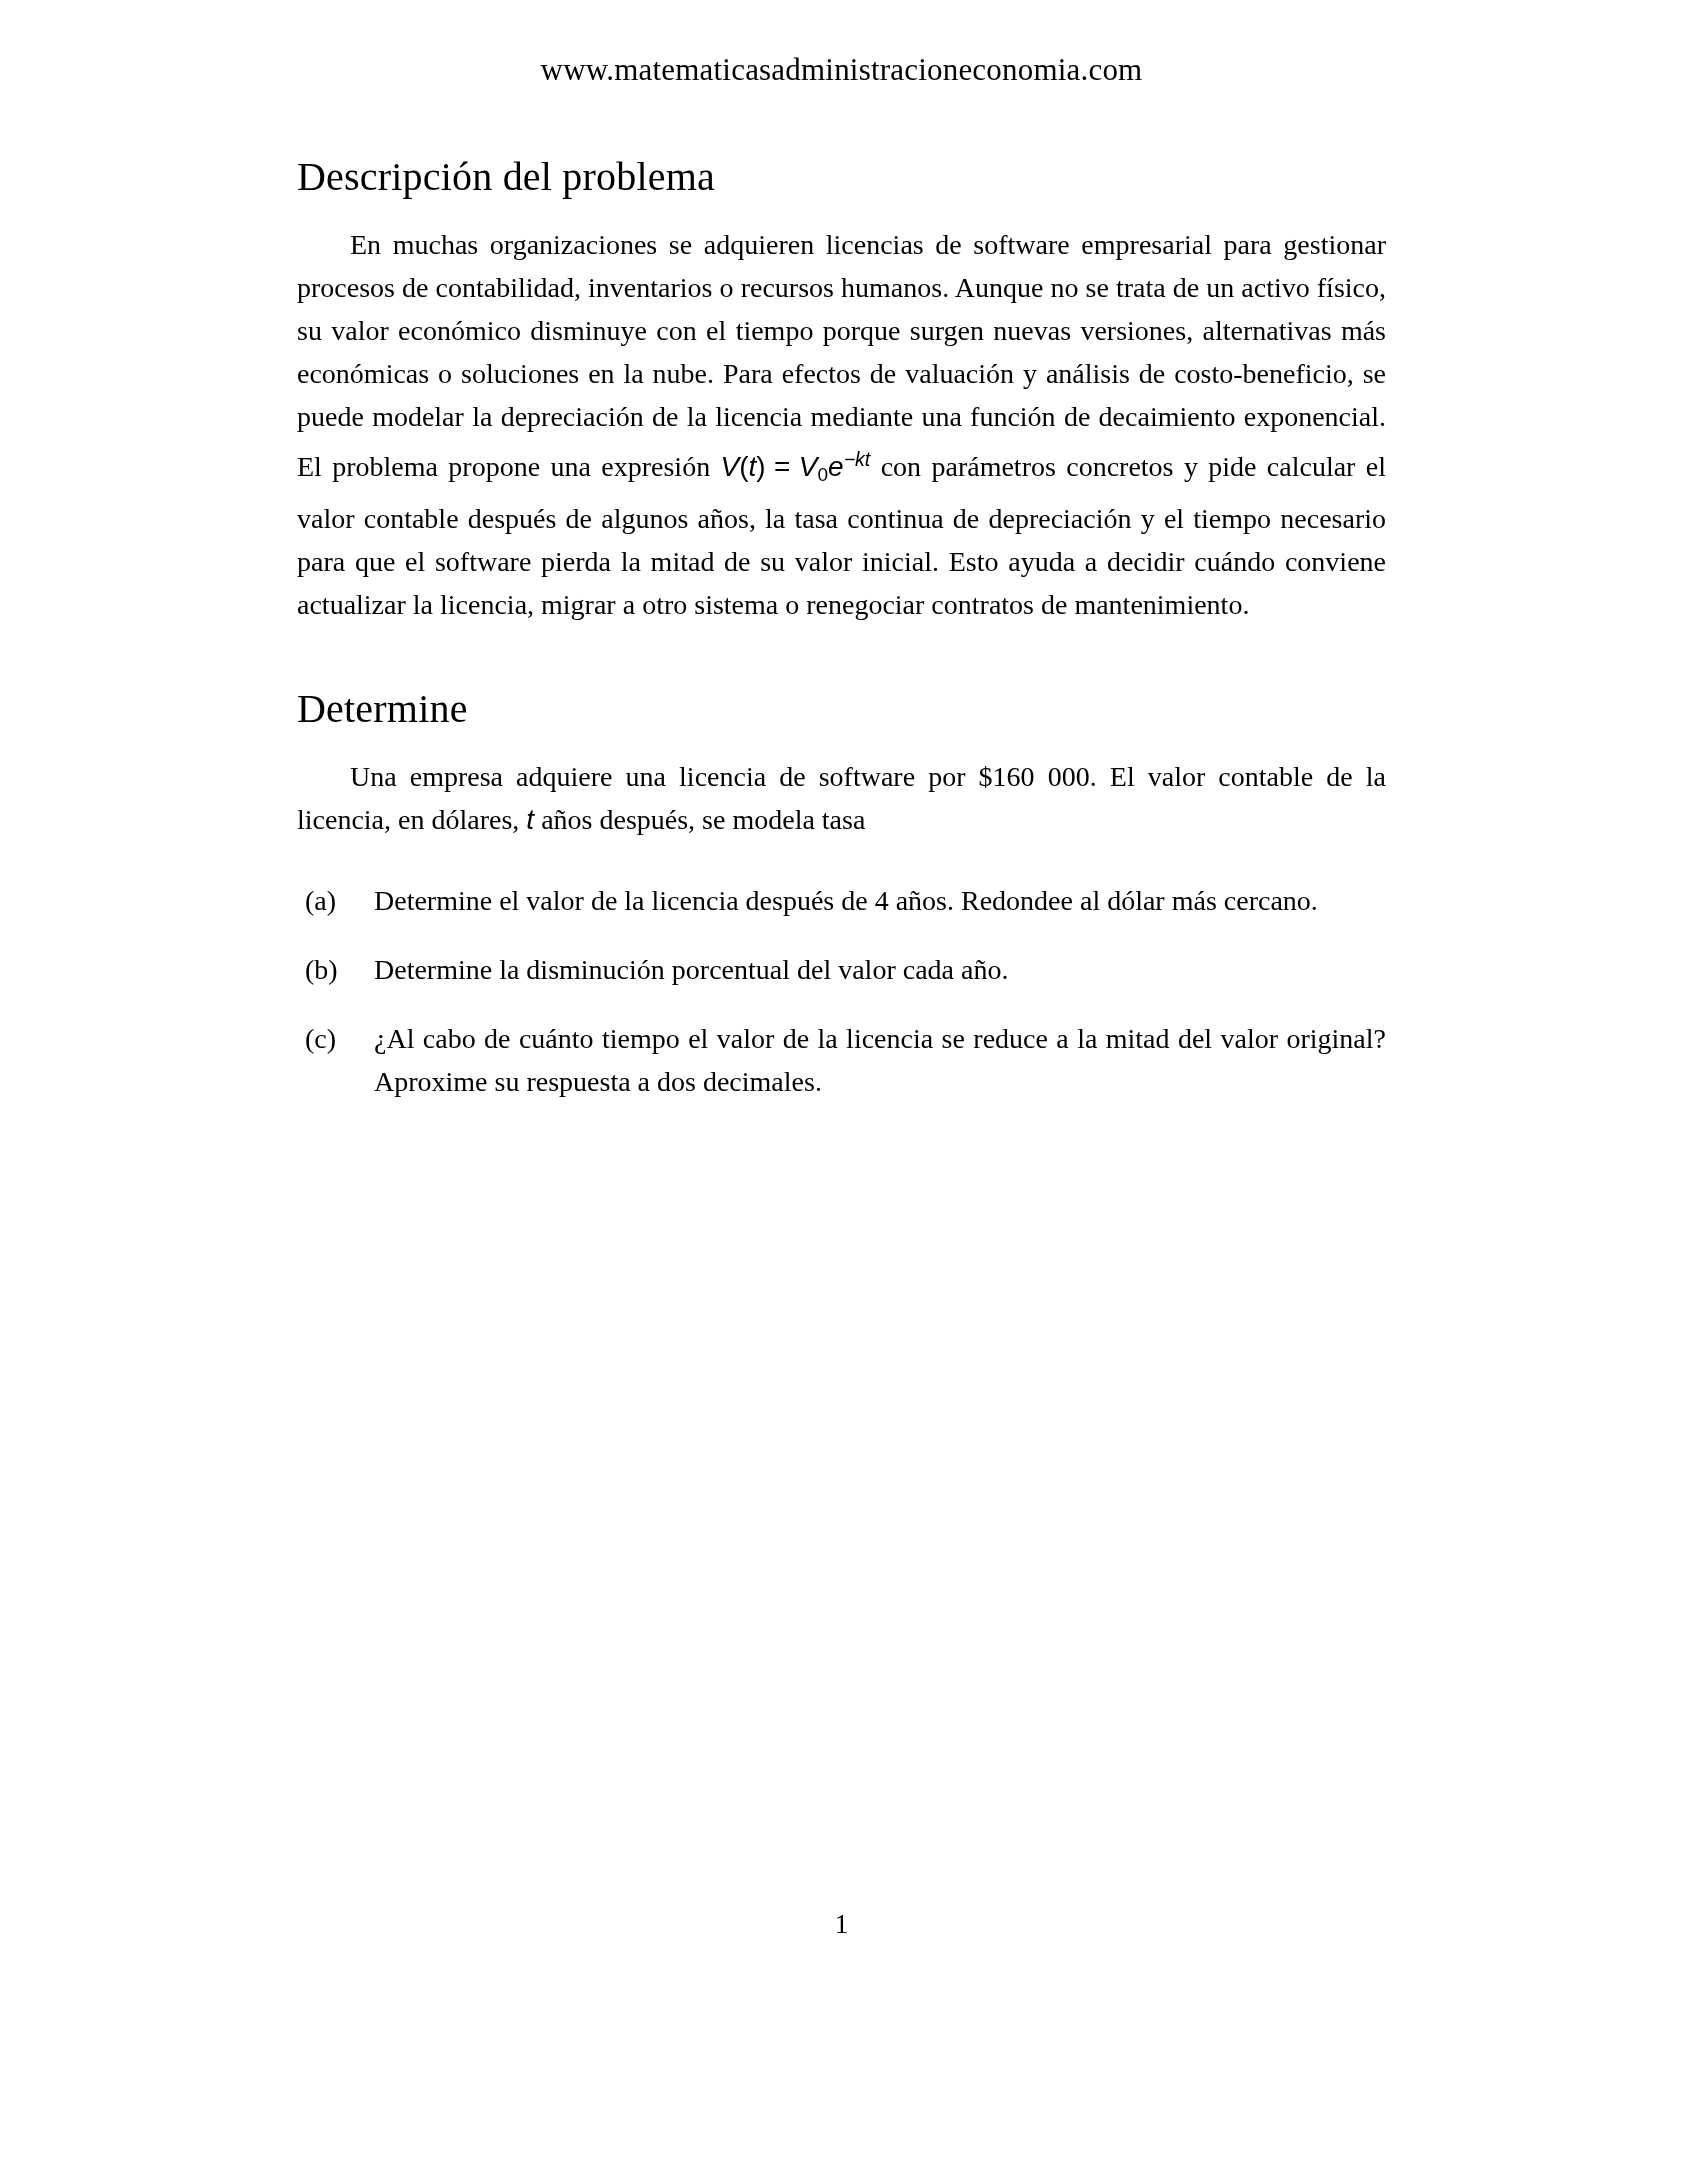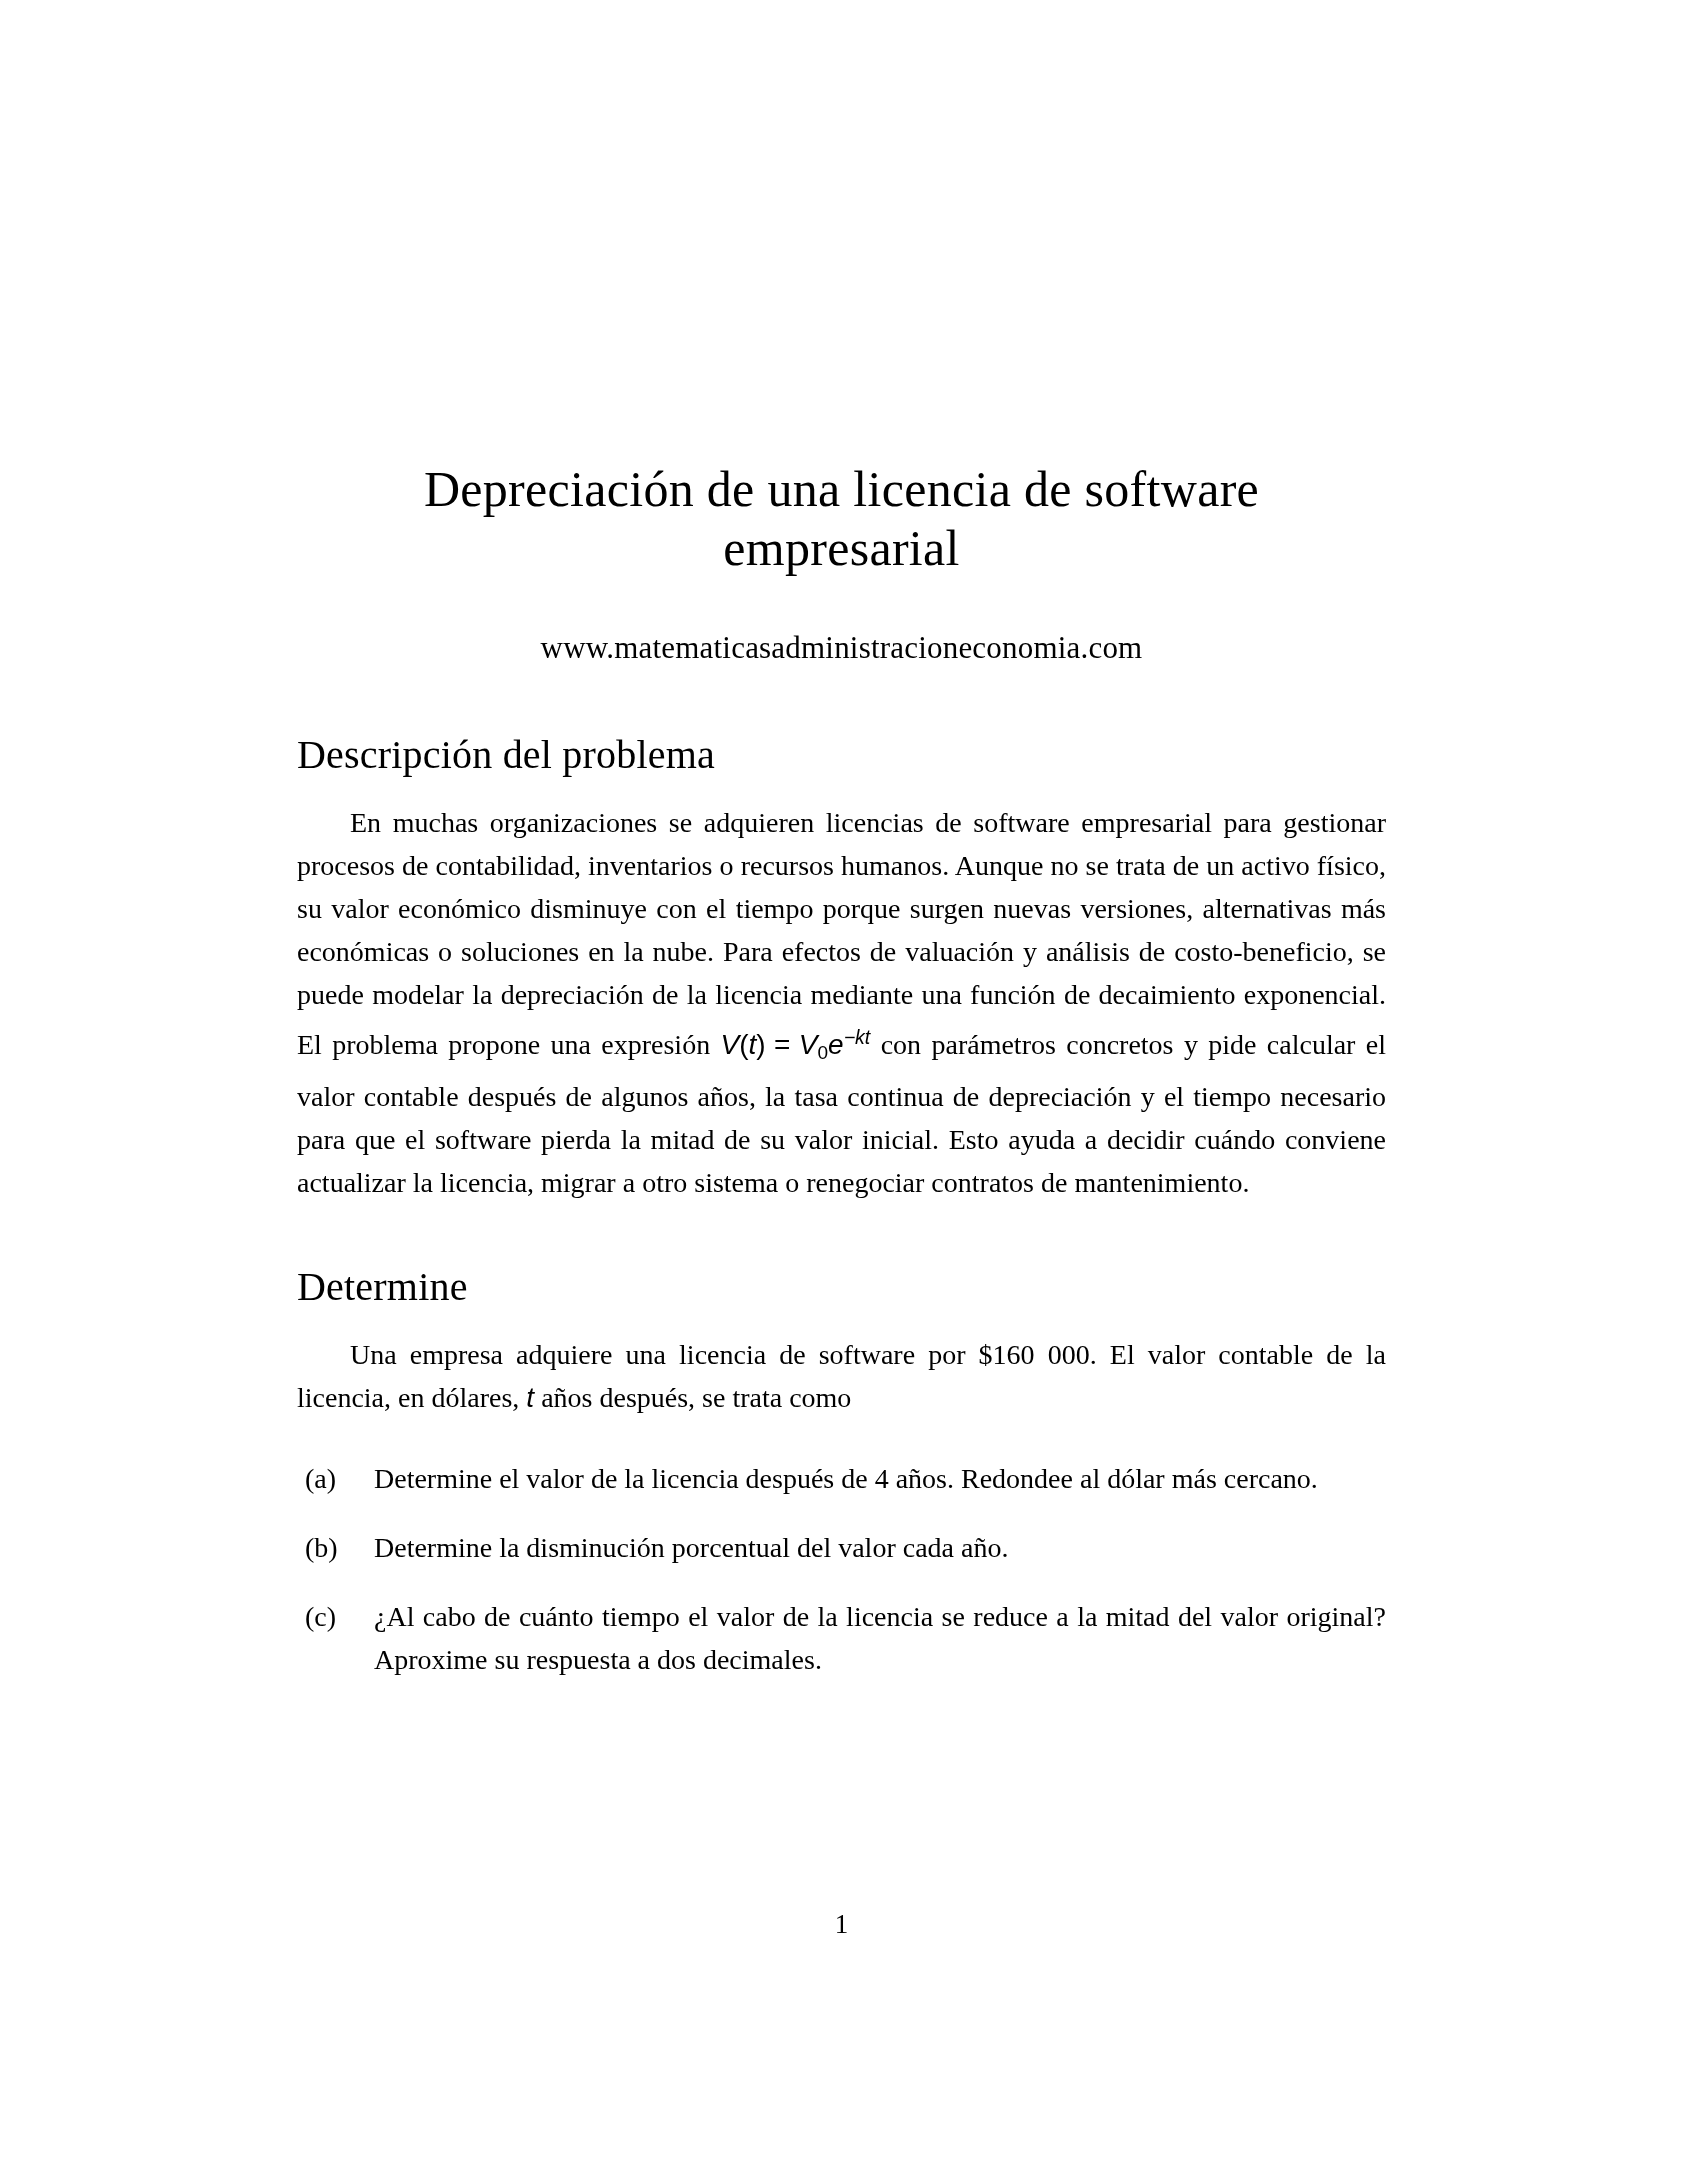--- a/index.html
+++ b/index.html
@@ -134,34 +134,30 @@
     text-align: center;
     font-size: 27px;
   }
 </style>
 </head>
 <body>
 
 <div class="page">
   <div class="content">
 
-    <h1 class="doc-title">
-      <span>Depreciación de una licencia de software</span><br>
-      <span>empresarial</span>
-    </h1>
 
     <div class="doc-subtitle">www.matematicasadministracioneconomia.com</div>
 
     <h2 class="section-heading sec-desc-heading">Descripción del problema</h2>
 
     <p class="body-par par-desc"><span>En muchas organizaciones se adquieren </span><b>licencias de software empresarial</b><span> para gestionar procesos de </span><b>contabilidad, inventarios</b><span> o </span><b>recursos humanos</b><span>. Aunque no se trata de un activo físico, su </span><b>valor económico</b><span> disminuye con el tiempo porque surgen nuevas versiones, alternativas más económicas o soluciones en la nube. Para efectos de valuación y análisis de </span><b>costo-beneficio</b><span>, se puede modelar la depreciación de la licencia mediante una función de </span><b>decaimiento exponencial</b><span>. El problema propone una expresión </span><span class="math">V<span class="up">(</span>t<span class="up">)</span><span class="opsp"></span><span class="up">=</span><span class="opsp"></span>V<sub>0</sub>e<sup>−kt</sup></span><span> con parámetros concretos y pide calcular el valor contable después de algunos años, la </span><b>tasa continua de depreciación</b><span> y el tiempo necesario para que el software pierda la mitad de su valor inicial. Esto ayuda a decidir cuándo conviene </span><b>actualizar la licencia</b><span>, migrar a otro sistema o renegociar contratos de mantenimiento.</span></p>
 
     <h2 class="section-heading sec-enun-heading">Determine</h2>
 
-    <p class="body-par par-enun"><span>Una empresa adquiere una licencia de software por $160 000. El valor contable de la licencia, en dólares, </span><span class="math">t</span><span> años después, se trata como</span></p>
+    <p class="body-par par-enun"><span>Una empresa adquiere una licencia de software por $160 000. El valor contable de la licencia, en dólares, </span><span class="math">t</span><span> años después, se modela tasa</span></p>
 
 
     <ol class="problem-list">
       <li>
         <span class="item-label">(a)</span><span>Determine el valor de la licencia después de 4 años. Redondee al dólar más cercano.</span>
       </li>
       <li>
         <span class="item-label">(b)</span><span>Determine la disminución porcentual del valor cada año.</span>
       </li>
       <li>

